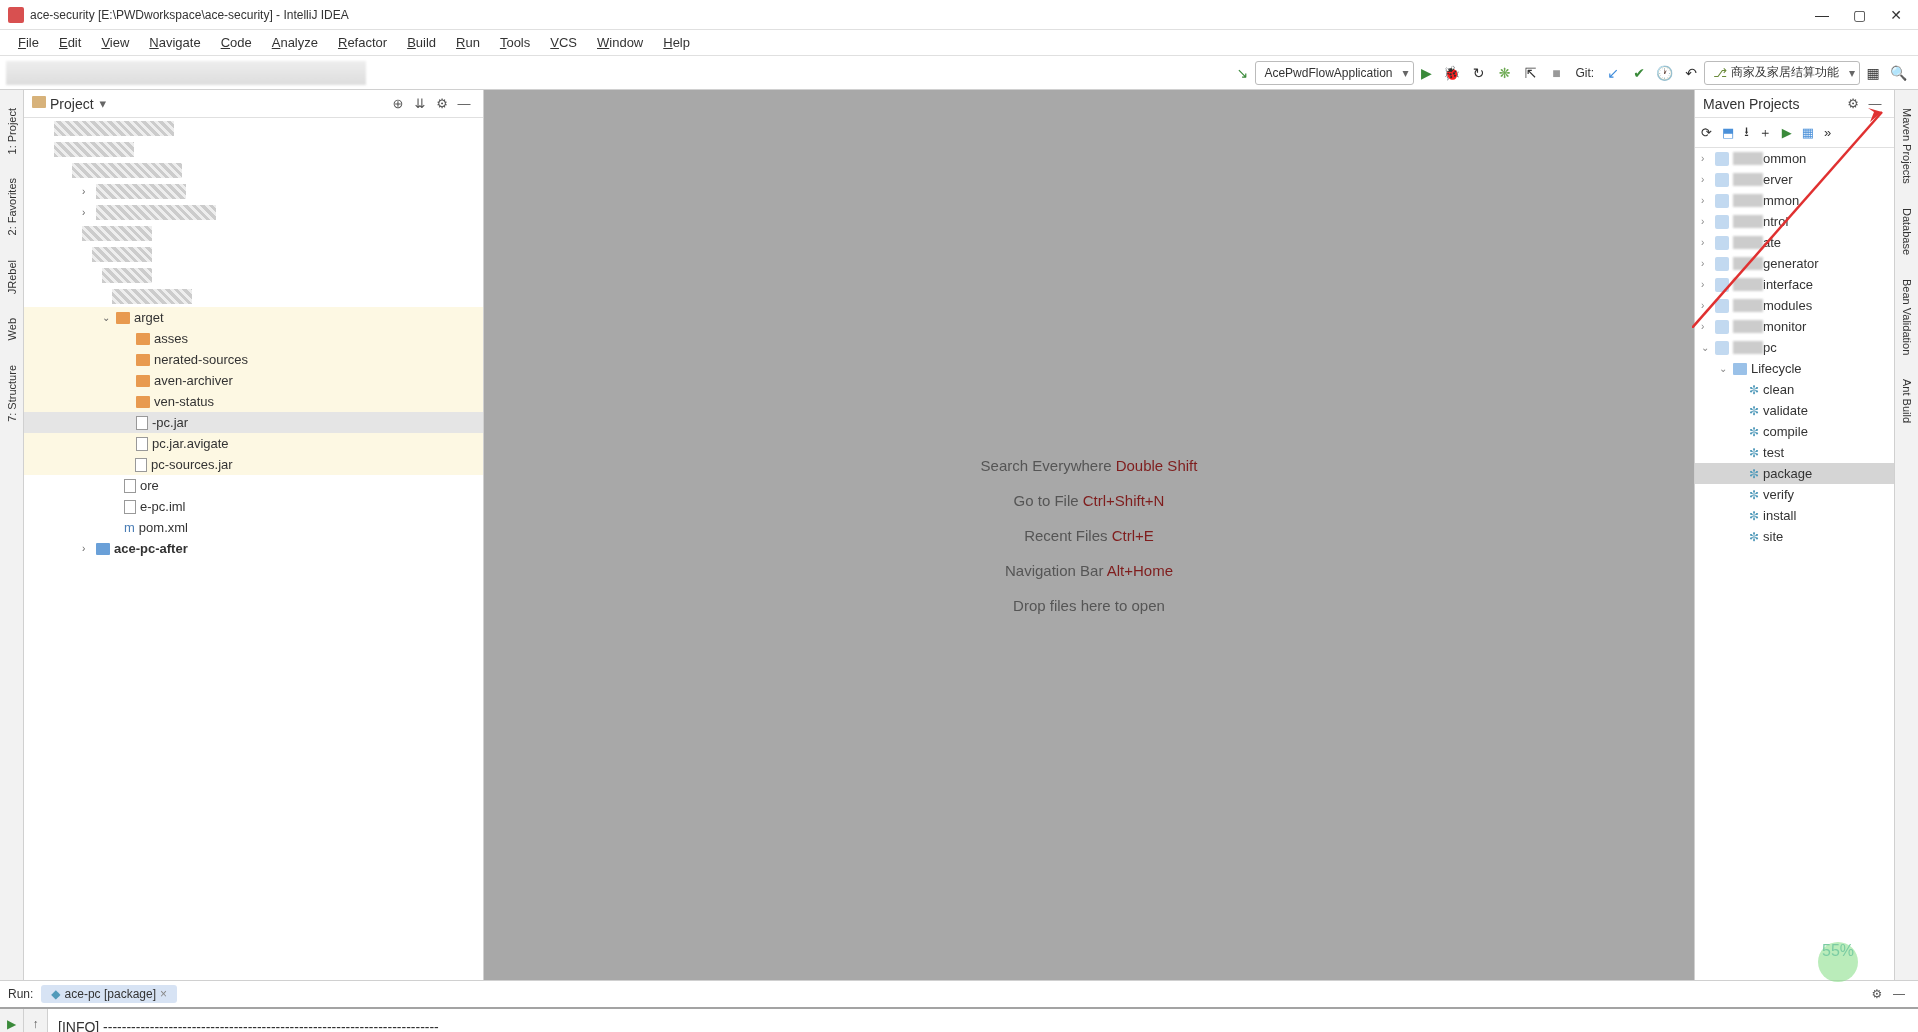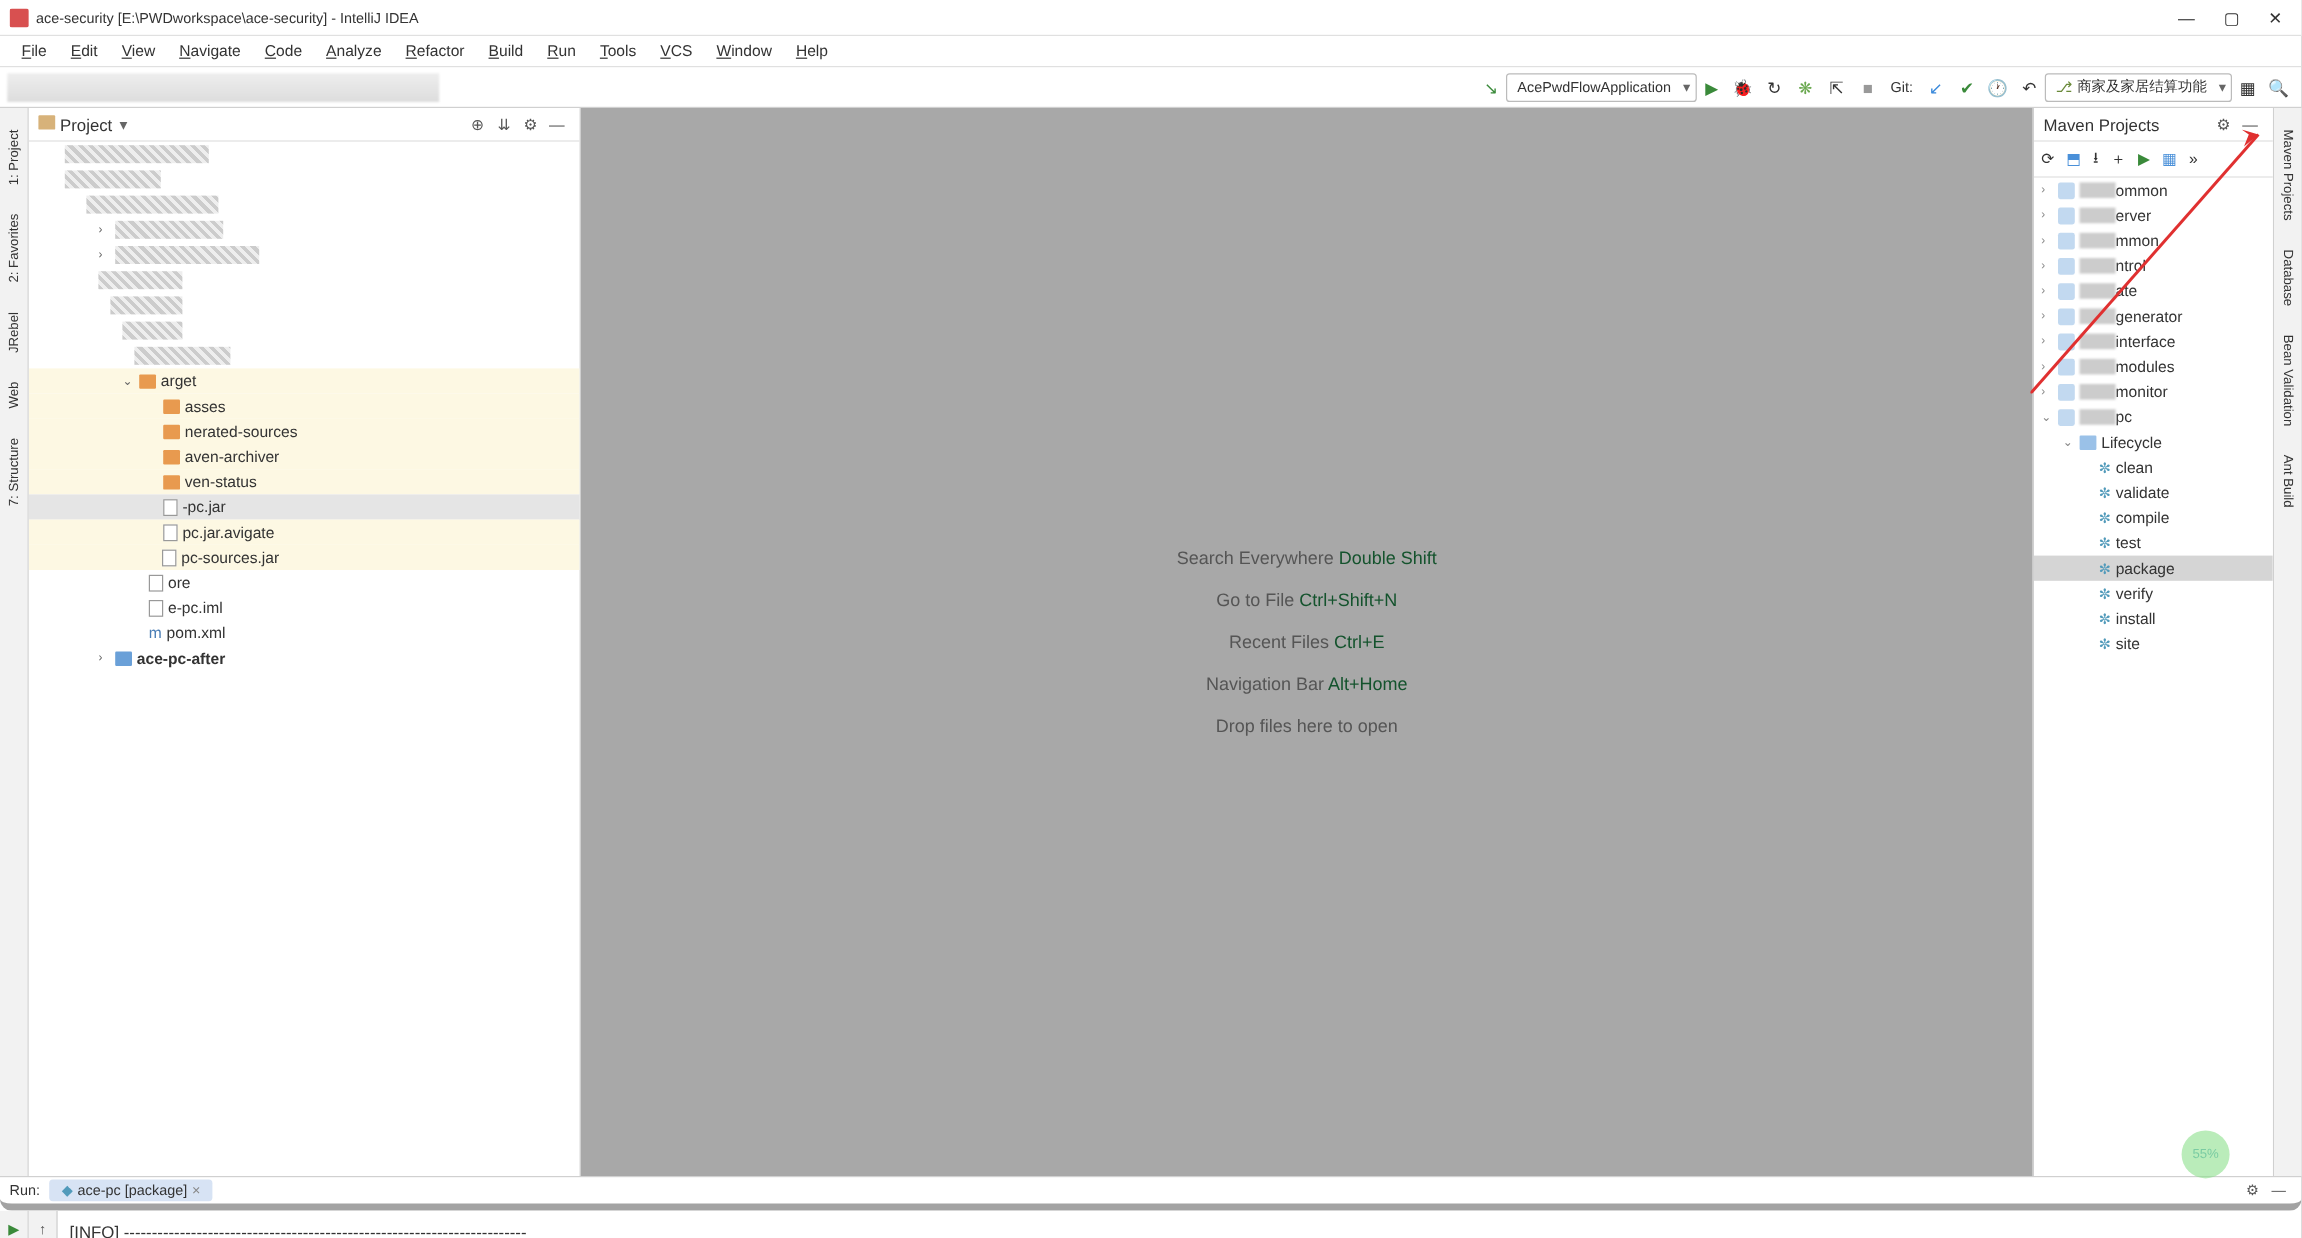--- a/index.html
+++ b/index.html
@@ -47,21 +47,21 @@
 .tree-row .chevron { width: 14px; color: #666; font-size: 10px; }
 .tree-row .pixelated { display: inline-block; height: 15px; background: repeating-linear-gradient(45deg,#ccc,#ccc 3px,#eee 3px,#eee 6px); filter: blur(0.5px); }
 .folder-icon { width: 14px; height: 12px; background: #d7b27a; display: inline-block; margin-right: 4px; border-radius: 1px; }
 .folder-icon.orange { background: #e89a4f; }
 .file-icon { width: 12px; height: 14px; background: #fff; border: 1px solid #999; display: inline-block; margin-right: 4px; }
 
 
 .editor-area { flex: 1; display: flex; flex-direction: column; background: #a8a8a8; }
 .editor-empty { flex: 1; display: flex; flex-direction: column; align-items: center; justify-content: center; gap: 18px; color: #555; font-size: 15px; }
 .editor-empty .line { }
-.shortcut { color: #14532d; }
+.shortcut { color: #7f1d1d; }
 
 
 .maven-panel { width: 200px; border-left: 1px solid #d0d0d0; display: flex; flex-direction: column; background: #fff; position: relative; }
 .maven-toolbar { height: 30px; display: flex; align-items: center; gap: 10px; padding: 0 6px; border-bottom: 1px solid #e0e0e0; font-size: 13px; }
 .maven-toolbar .mbtn { cursor: pointer; }
 .maven-tree { flex: 1; overflow: auto; font-size: 13px; }
 .maven-row { display: flex; align-items: center; height: 21px; padding-left: 6px; white-space: nowrap; }
 .maven-row.selected { background: #d5d5d5; }
 .maven-row .chevron { width: 14px; color: #888; font-size: 10px; }
 .maven-row .goal-icon { color: #519aba; margin-right: 4px; font-size: 12px; }
@@ -70,32 +70,32 @@
 
 
 .right-gutter { width: 24px; background: #f2f2f2; border-left: 1px solid #d0d0d0; display: flex; flex-direction: column; align-items: center; padding-top: 6px; }
 .right-gutter .vtab { writing-mode: vertical-rl; font-size: 11px; padding: 12px 2px; color: #333; cursor: pointer; }
 
 
 .red-arrow { position: absolute; top: 108px; right: 26px; width: 200px; height: 220px; pointer-events: none; }
 
 
 .run-panel { height: 236px; border-top: 1px solid #d0d0d0; display: flex; flex-direction: column; }
-.run-header { height: 28px; display: flex; align-items: center; padding: 0 8px; border-bottom: 6px solid #a3a3a3; font-size: 12px; border-radius: 10px; }
+.run-header { height: 28px; display: flex; align-items: center; padding: 0 8px; border-bottom: 2px solid #a3a3a3; font-size: 12px; }
 .run-tab { padding: 2px 10px; background: #d7e3f4; border-radius: 3px; margin-left: 8px; display: flex; align-items: center; gap: 4px; }
 .run-tab .close { color: #888; cursor: pointer; }
 
 .run-body { flex: 1; display: flex; }
 .run-gutter-left { width: 24px; background: #f2f2f2; border-right: 1px solid #d0d0d0; display: flex; flex-direction: column; align-items: center; gap: 8px; padding-top: 6px; }
 .run-gutter-left .gbtn, .run-gutter-right .gbtn { width: 18px; height: 18px; cursor: pointer; display: flex; align-items: center; justify-content: center; font-size: 12px; color: #555; }
 .run-gutter-right { width: 24px; background: #f2f2f2; border-right: 1px solid #d0d0d0; display: flex; flex-direction: column; align-items: center; gap: 8px; padding-top: 6px; }
 .run-console { flex: 1; padding: 6px 10px; font-family: "Consolas", monospace; font-size: 14px; line-height: 24px; overflow: auto; }
 
 
-.green-badge { position: absolute; right: 60px; bottom: 50px; width: 40px; height: 40px; border-radius: 50%; background: #8de08d; opacity: 0.6; display: flex; align-items: center; justify-content: center; font-size: 11px; color: #2a6; pointer-events: none; }
+.green-badge { position: absolute; right: 60px; bottom: 50px; width: 40px; height: 40px; border-radius: 50%; background: #8de08d; opacity: 0.6; display: flex; align-items: flex-start; justify-content: center; font-size: 16px; color: #2a6; pointer-events: none; }
 
 .run-header .spacer { flex: 1; }
 .run-header .hbtn { width: 22px; text-align: center; cursor: pointer; color: #555; }
 </style>
 </head>
 <body>
 
 <div class="titlebar">
   <span class="icon">
     <svg width="16" height="16">

